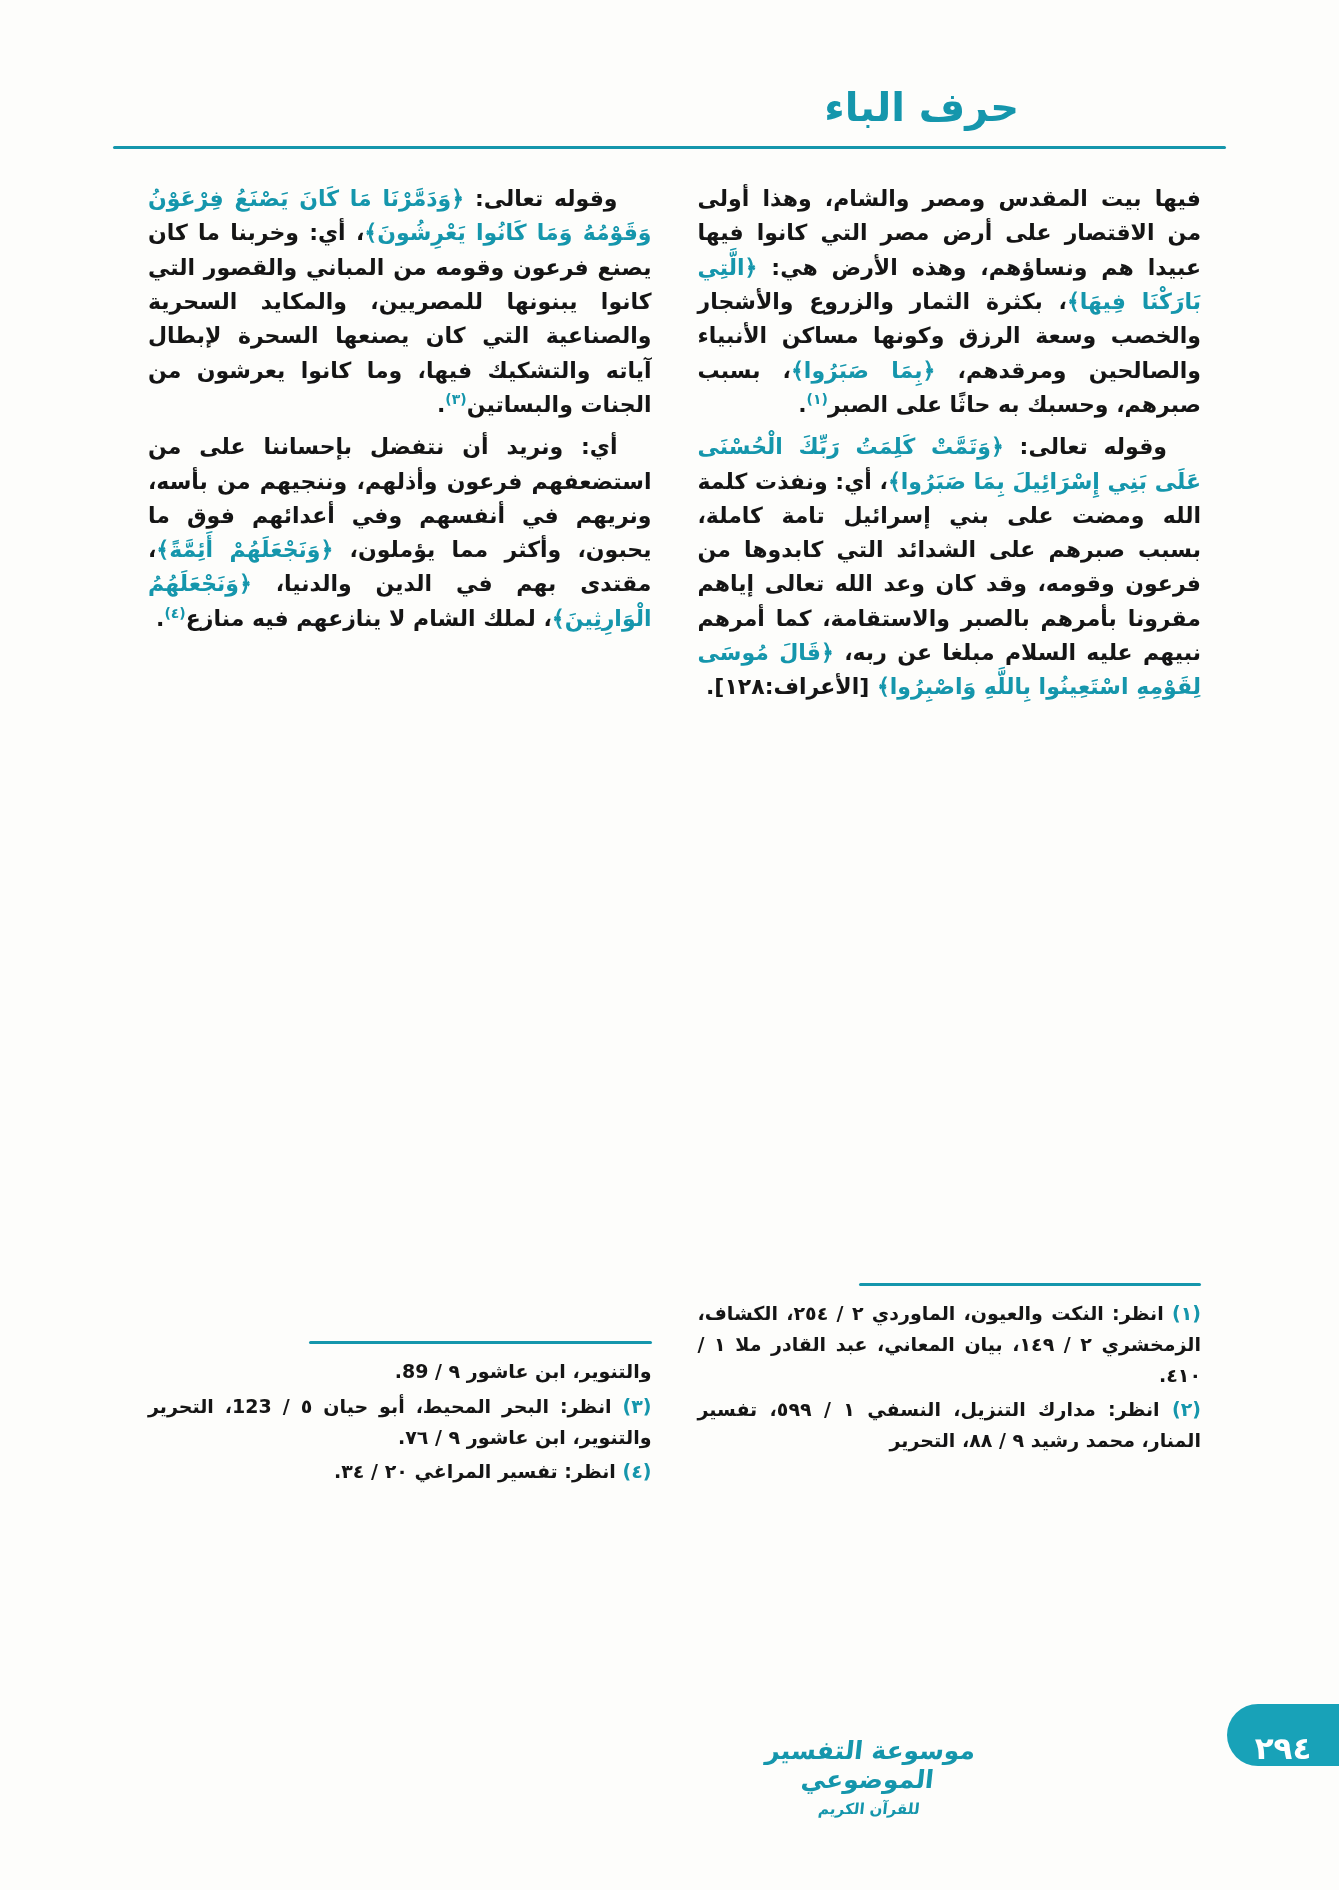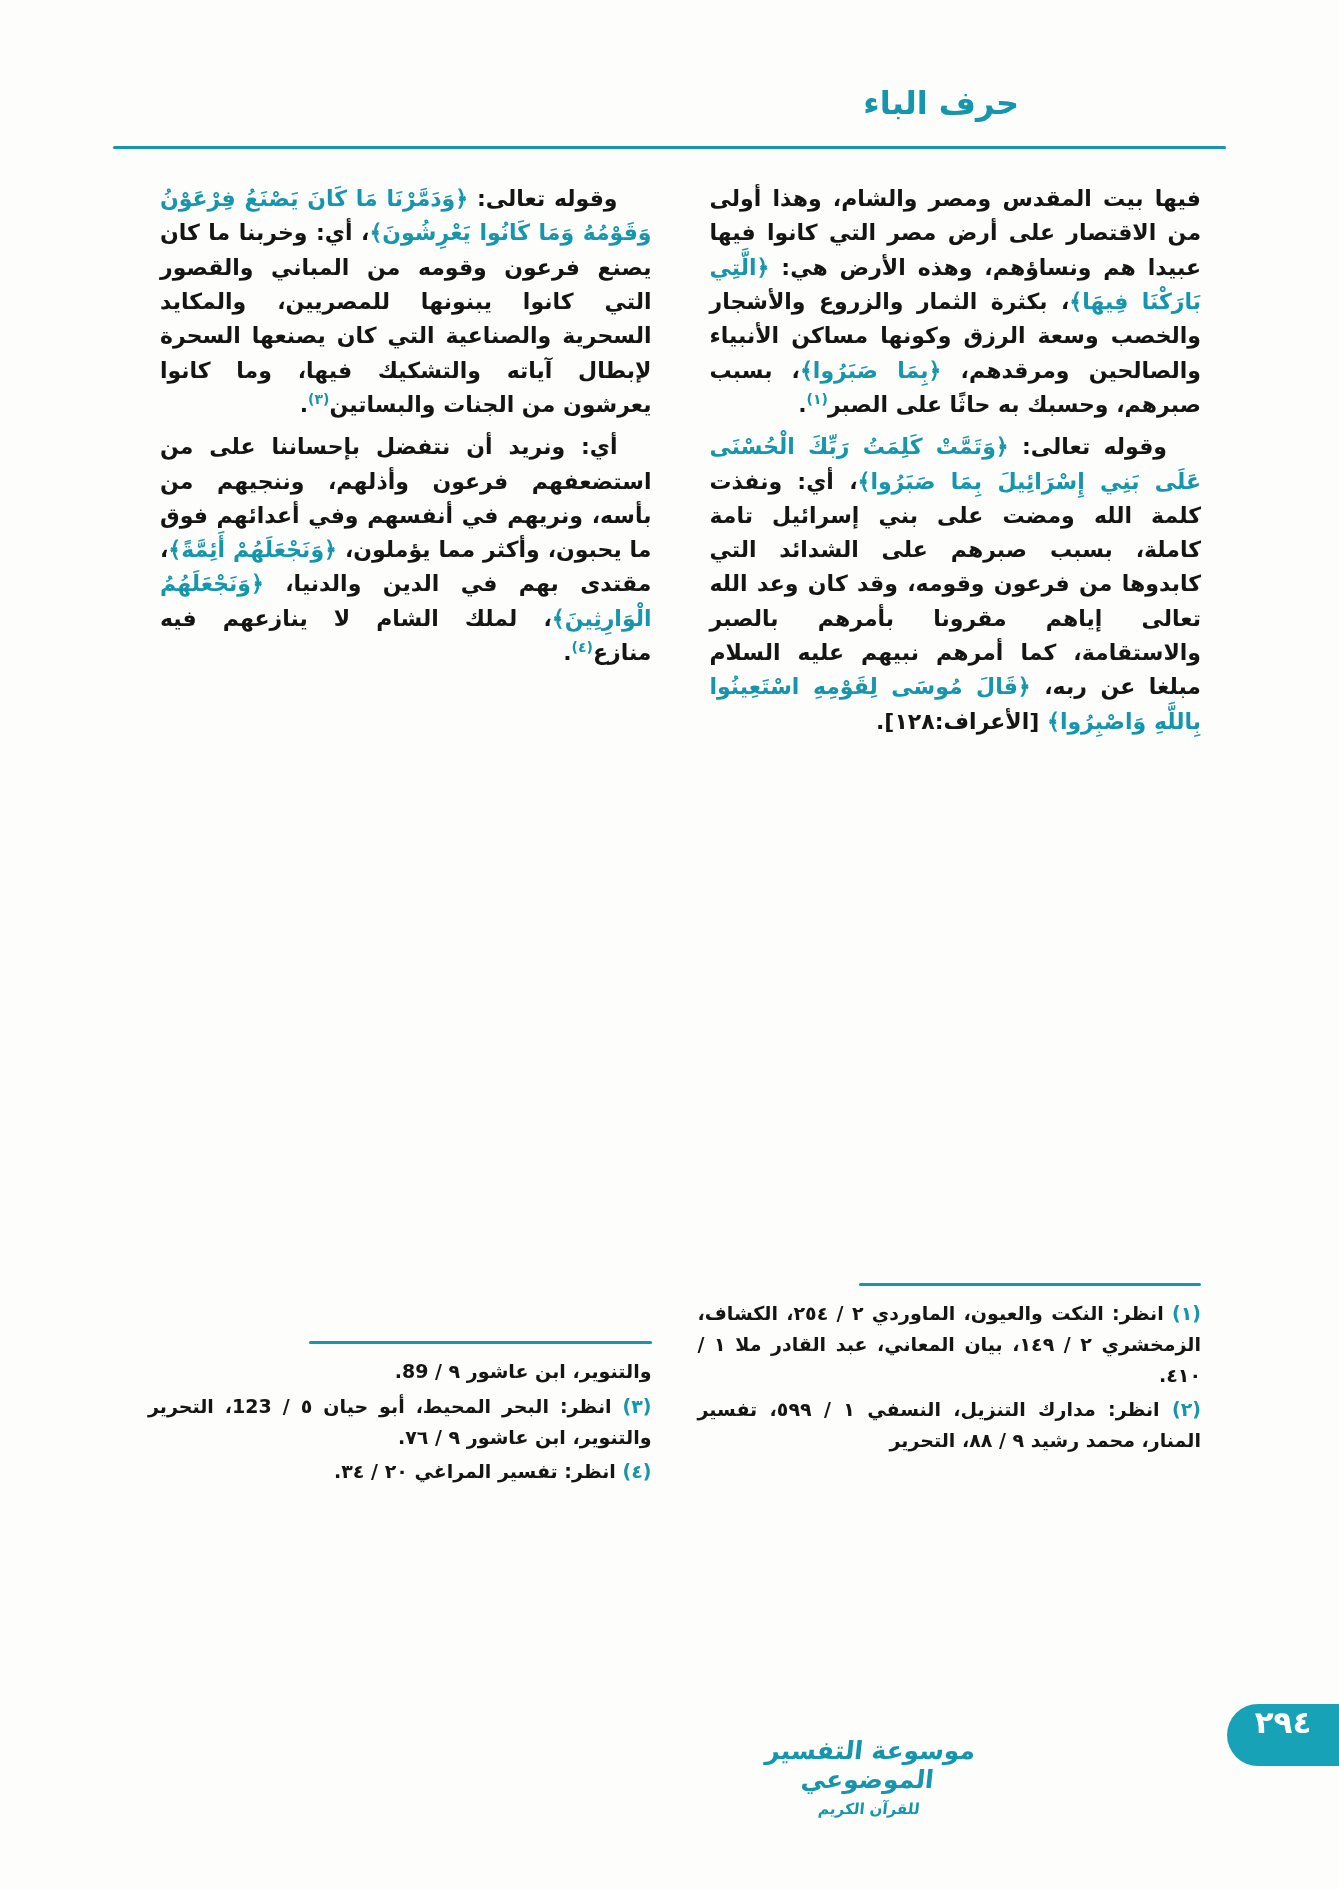--- a/index.html
+++ b/index.html
@@ -15,39 +15,39 @@
     font-family:"DejaVu Sans", sans-serif;
     direction:rtl;
     color:var(--ink);
     overflow:hidden;
   }
   .page{position:absolute;inset:0;}
   
   .header-title{
     position:absolute;top:84px;right:320px;
     color:var(--accent);
-    font-size:32px;font-weight:700;
+    font-size:40px;font-weight:700;
     letter-spacing:1px;
   }
   .header-rule{
     position:absolute;top:146px;left:113px;right:113px;
     height:3px;background:var(--accent);border-radius:2px;
   }
   
   .content{
     position:absolute;top:182px;right:138px;left:148px;
     display:flex;gap:46px;
     align-items:flex-start;
   }
   .column{
     flex:1 1 0;
     text-align:justify;
     font-size:22px;line-height:1.56;font-weight:700;
   }
-  .para{margin:0 0 8px 12px;}
+  .para{margin:0 0 8px 0;}
   .para.indent{text-indent:34px;}
   .run-text{color:var(--ink);}
   .run-quran{color:var(--accent);}
   .run-ref{
     color:var(--accent);
     font-size:14px;
     vertical-align:super;
     font-weight:700;
   }
   .run-source{color:var(--ink);}
@@ -80,21 +80,21 @@
   .logo-line2{
     font-size:15px;font-weight:700;margin-top:6px;
     transform:skewX(-6deg);
   }
   
   .page-badge{
     position:absolute;right:0;bottom:124px;
     width:112px;height:62px;
     background:var(--badge);
     border-radius:34px 0 0 34px;
-    display:flex;align-items:flex-start;justify-content:center;
+    display:flex;align-items:flex-end;justify-content:center;
     color:#ffffff;font-size:31px;font-weight:700;
   }
 </style>
 </head>
 <body>
 
 <div class="page">
 
   <div>
     <div class="header-title">حرف الباء</div>

